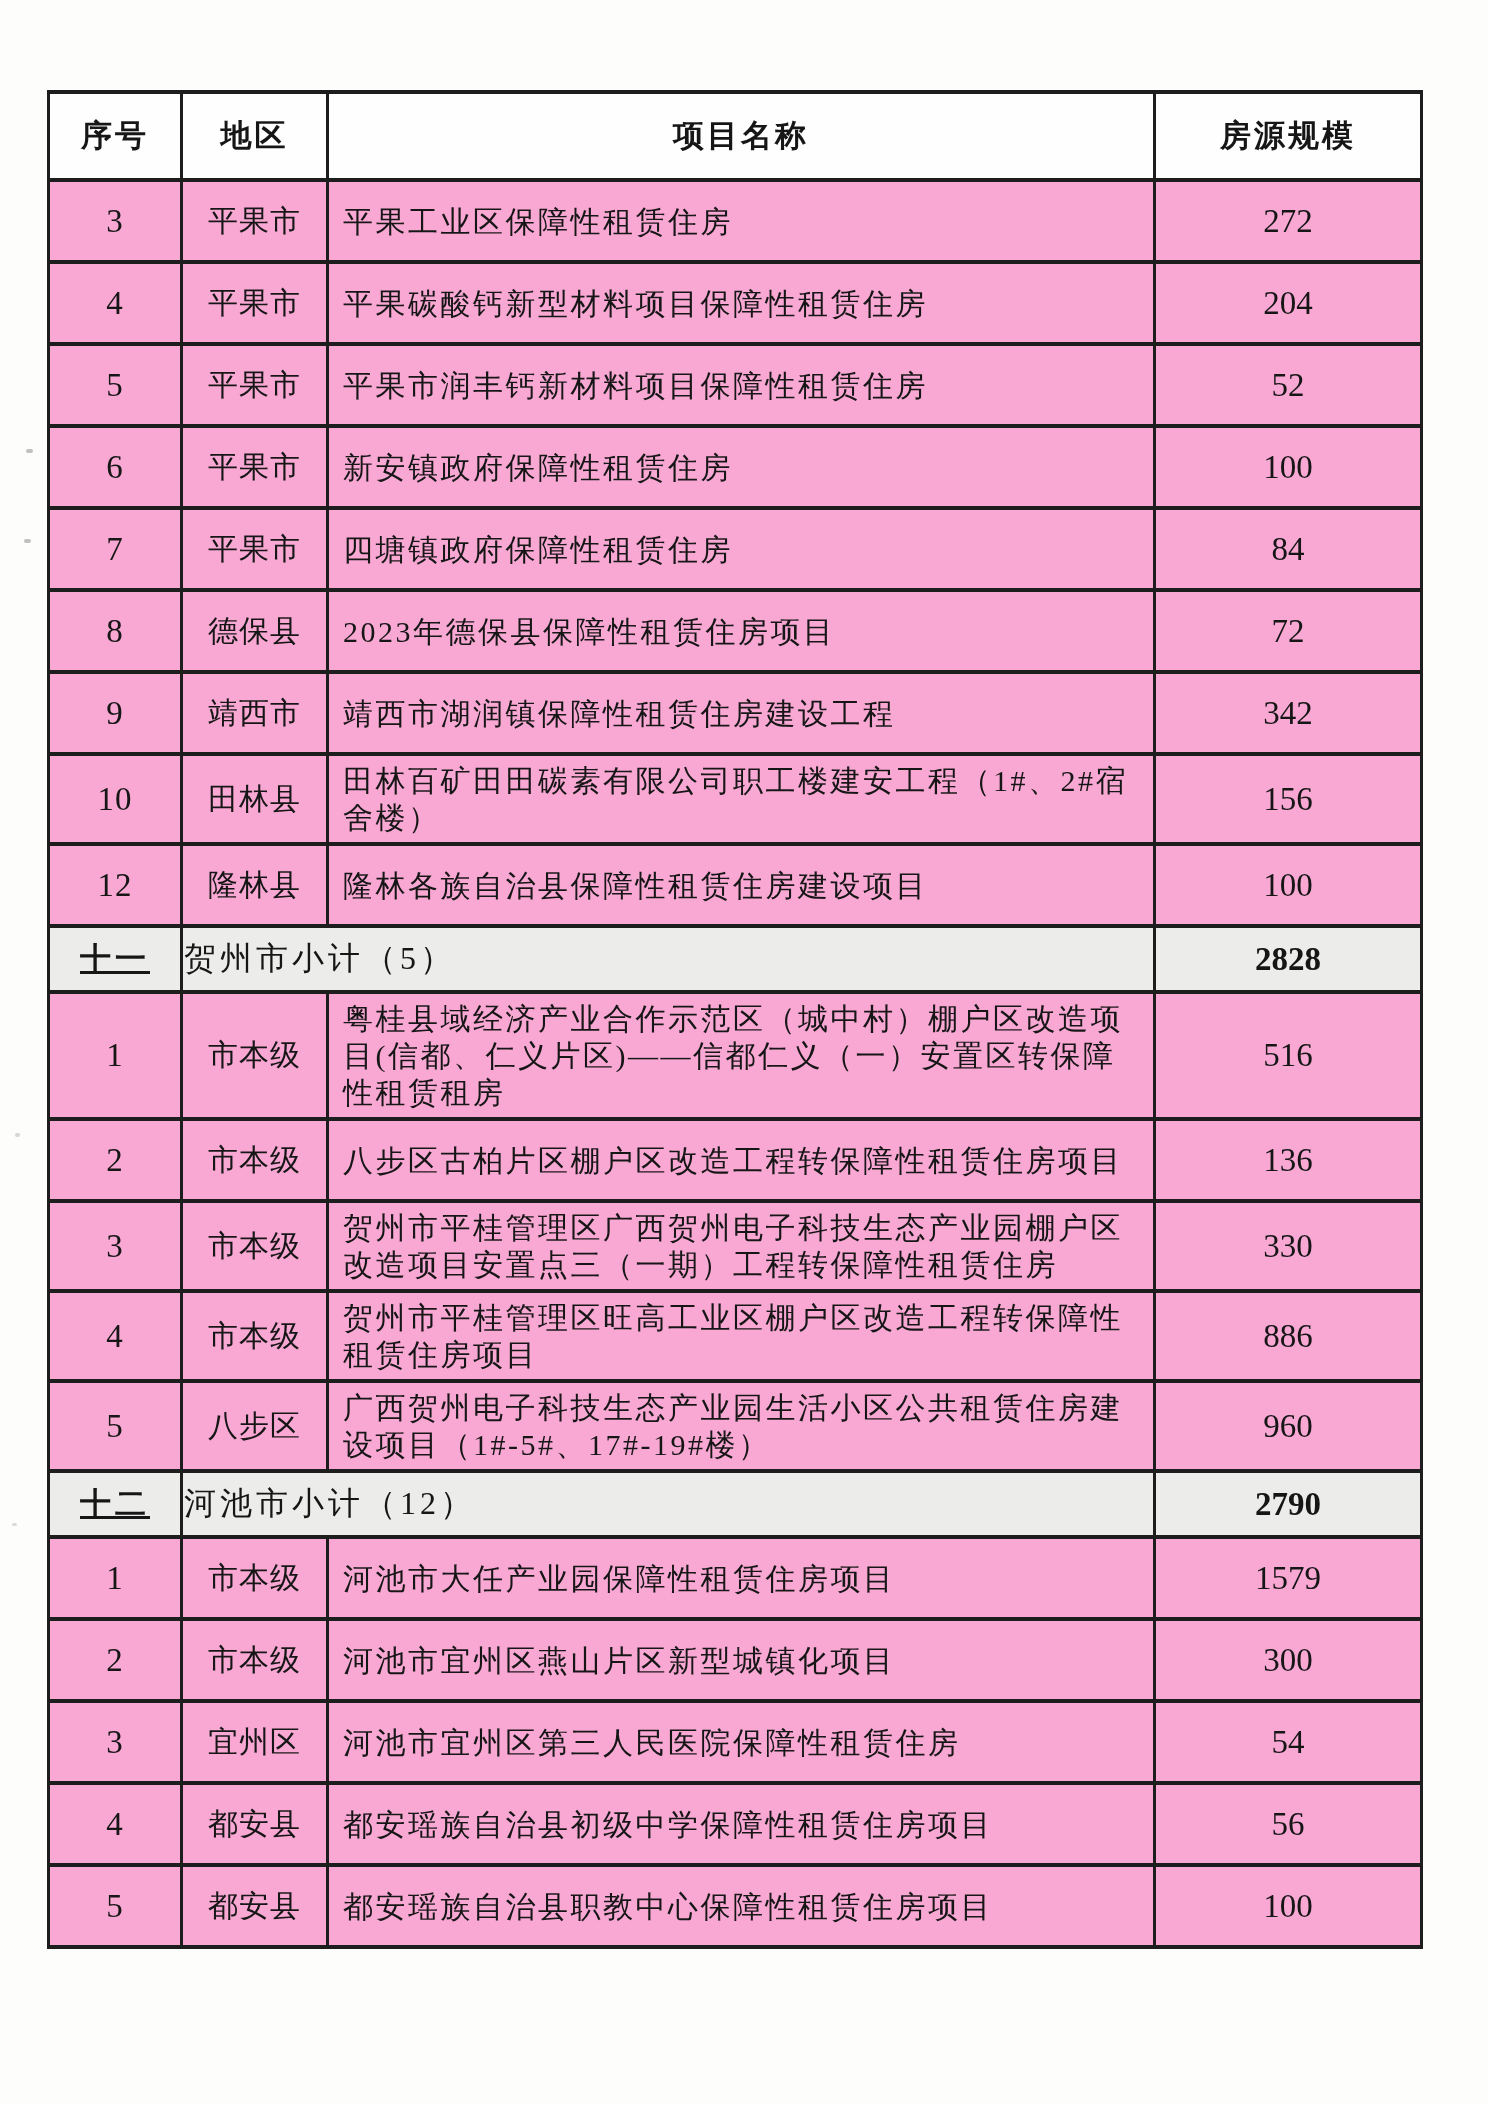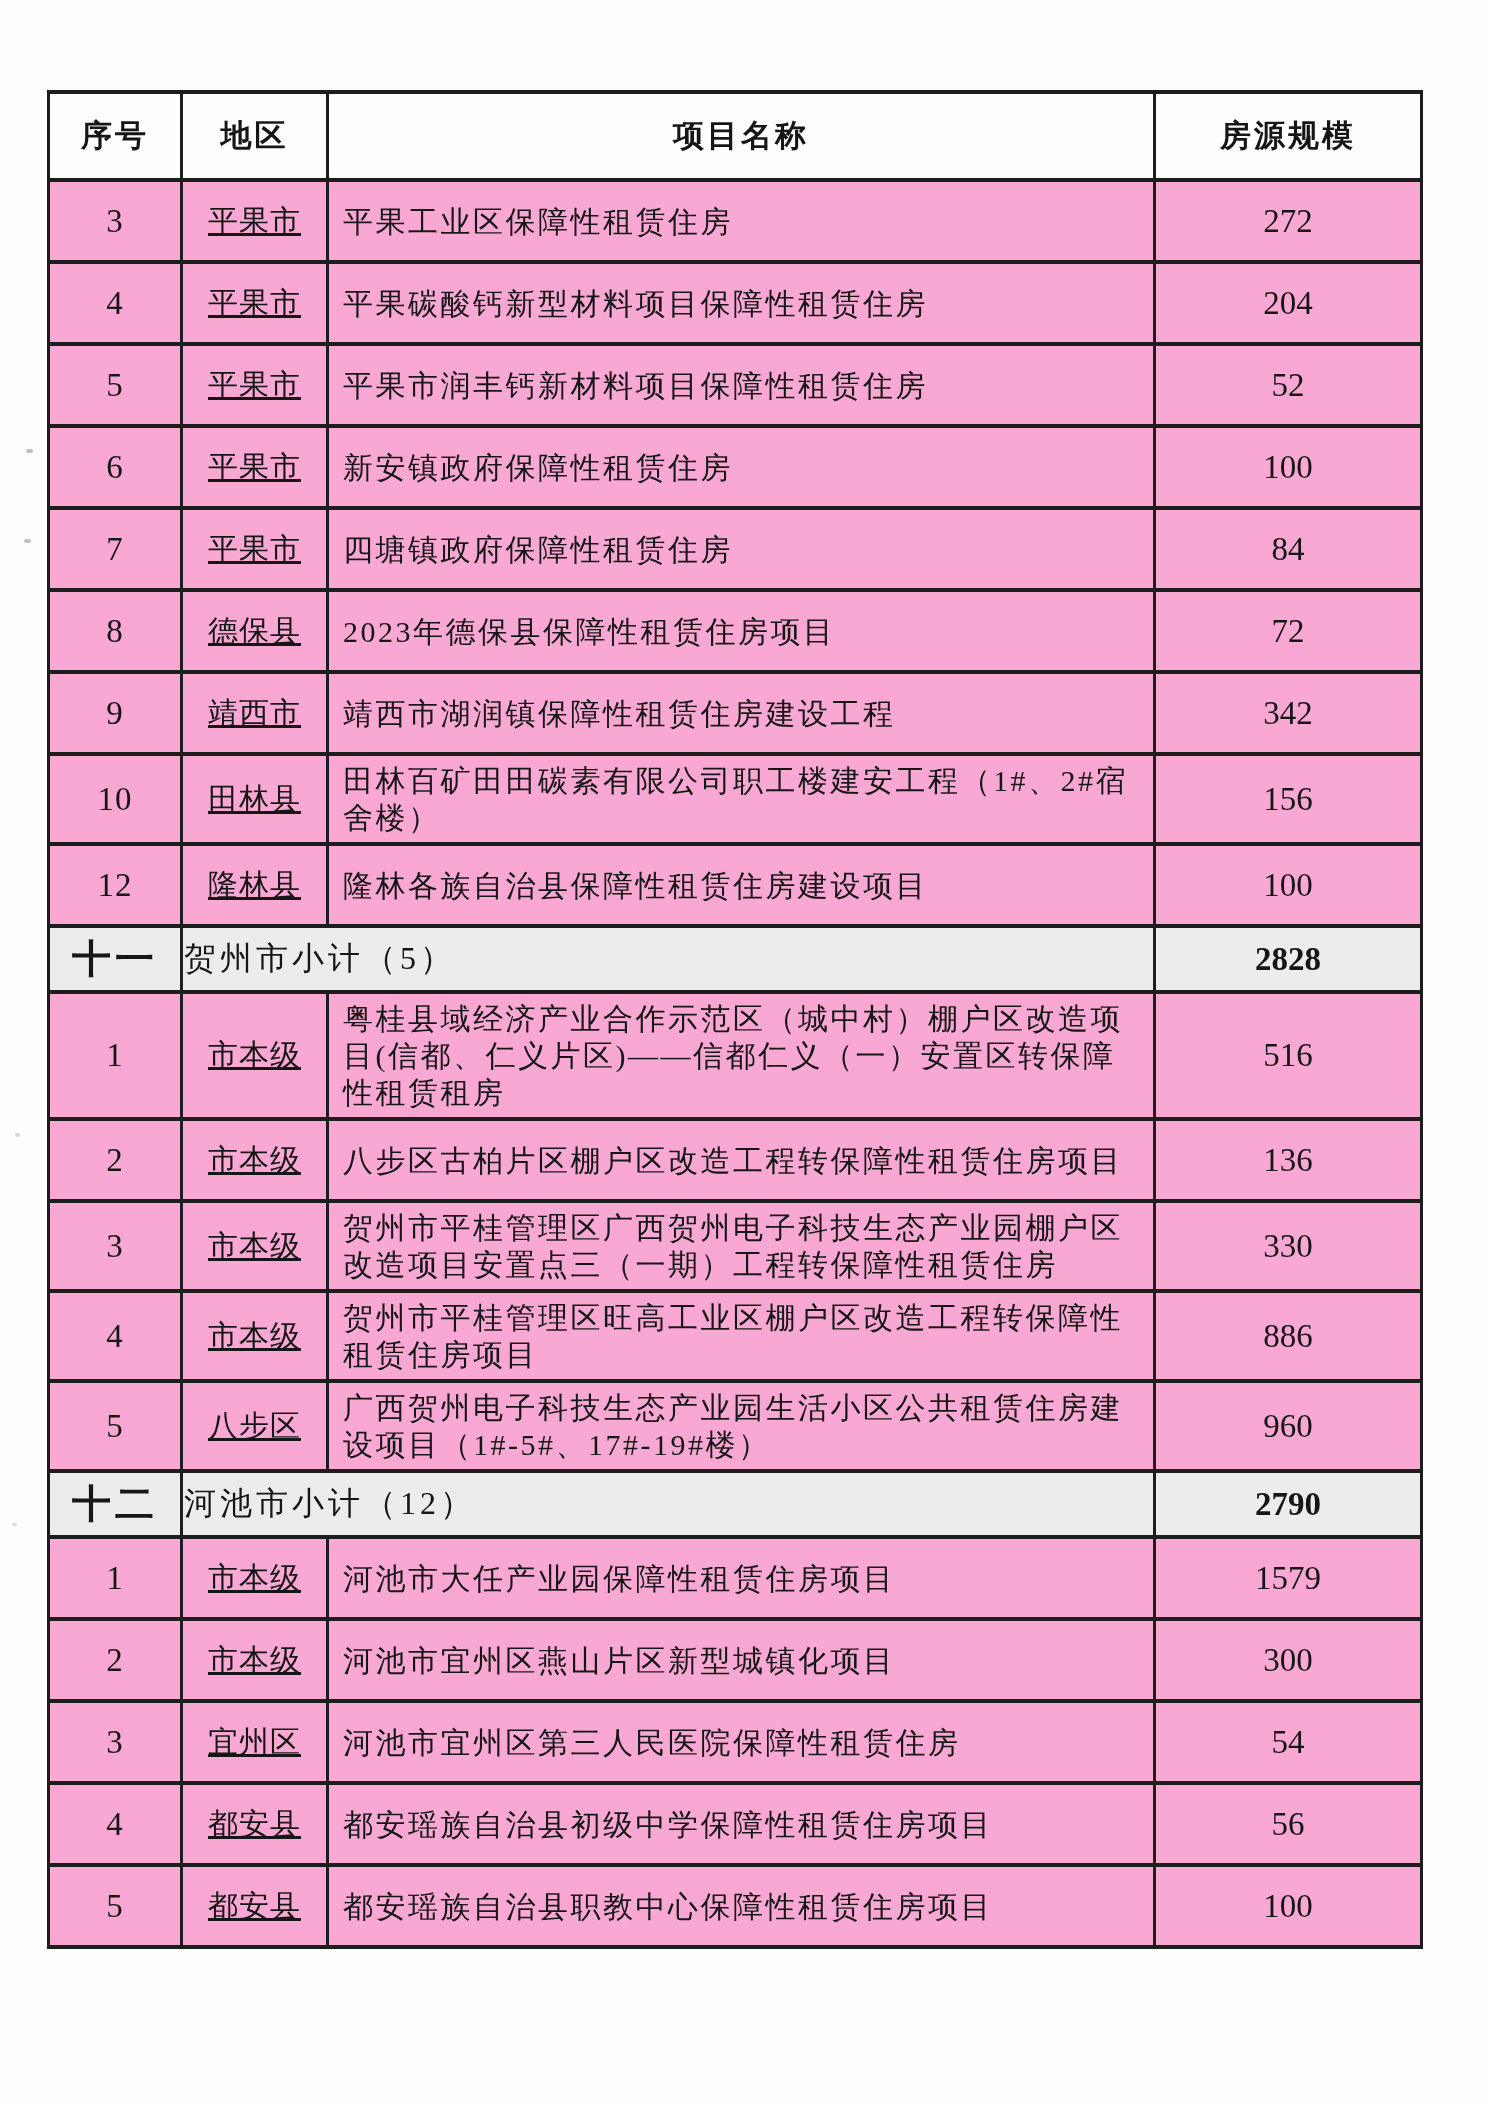--- a/index.html
+++ b/index.html
@@ -48,38 +48,38 @@
 
   td.c-no {
     text-align: center;
     font-size: 33px;
     letter-spacing: 1px;
   }
   td.c-region {
     text-align: center;
     font-size: 30px;
     letter-spacing: 1px;
-    text-decoration: underline;
   }
   td.c-project {
     text-align: left;
     font-size: 30px;
     line-height: 37px;
     letter-spacing: 2.5px;
     padding: 6px 12px 6px 14px;
     word-break: break-all;
   }
   td.c-scale {
     text-align: center;
     font-size: 33px;
   }
   tr.row-subtotal td.c-no {
     font-weight: bold;
-    font-size: 39px;
+    font-size: 31px;
     letter-spacing: 4px;
+    text-decoration: underline;
   }
   td.c-label {
     text-align: left;
     font-weight: normal;
     font-size: 32px;
     letter-spacing: 4px;
   }
   tr.row-subtotal td.c-scale {
     font-weight: bold;
   }

